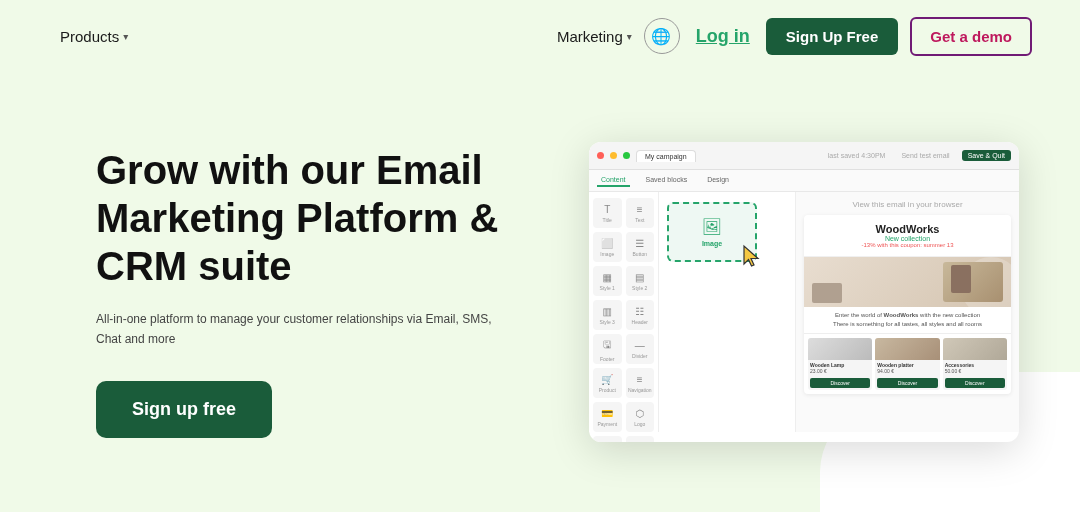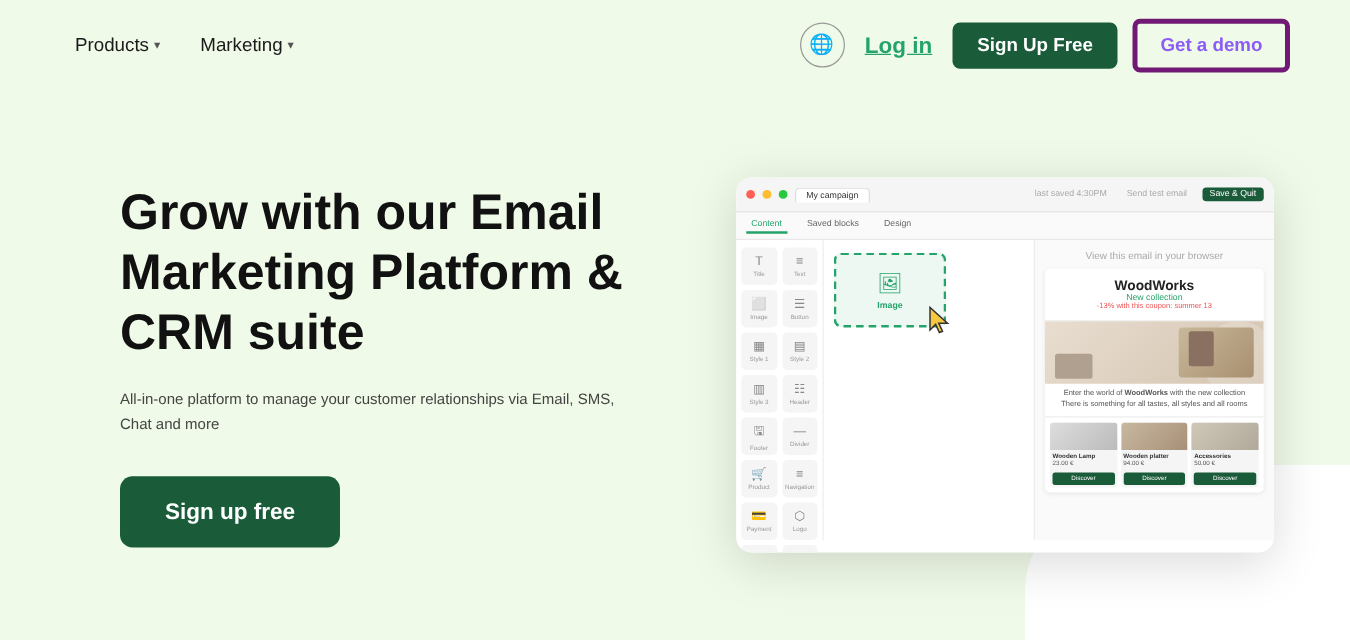--- a/index.html
+++ b/index.html
@@ -24,20 +24,21 @@
       color: #25a46a;
       letter-spacing: -0.5px;
       margin-right: 40px;
       font-style: italic;
     }
     .nav-links {
       display: flex;
       align-items: center;
       gap: 8px;
       flex: 1;
+      justify-content: space-between;
     }
     .nav-item {
       display: flex;
       align-items: center;
       gap: 4px;
       padding: 8px 12px;
       font-size: 15px;
       font-weight: 500;
       color: #1a1a1a;
       cursor: pointer;
@@ -80,22 +81,22 @@
       color: #fff;
       border: none;
       padding: 10px 20px;
       border-radius: 6px;
       font-size: 15px;
       font-weight: 600;
       cursor: pointer;
     }
     .demo-btn {
       background: transparent;
-      color: #8b5cf6;
-      border: 4px solid #701a75;
+      color: #be185d;
+      border: 2px solid #701a75;
       padding: 9px 18px;
       border-radius: 6px;
       font-size: 15px;
       font-weight: 600;
       cursor: pointer;
     }
 
     
     .hero {
       display: flex;
@@ -288,21 +289,21 @@
       top: 52px;
       font-size: 20px;
       z-index: 10;
     }
 
     
     .mockup-email-preview {
       position: absolute;
       right: 0;
       top: 0;
-      width: 192px;
+      width: 224px;
       height: 100%;
       background: #fafafa;
       border-left: 1px solid #eee;
       overflow: hidden;
       padding: 8px;
     }
     .preview-header {
       font-size: 8px;
       color: #aaa;
       margin-bottom: 6px;

